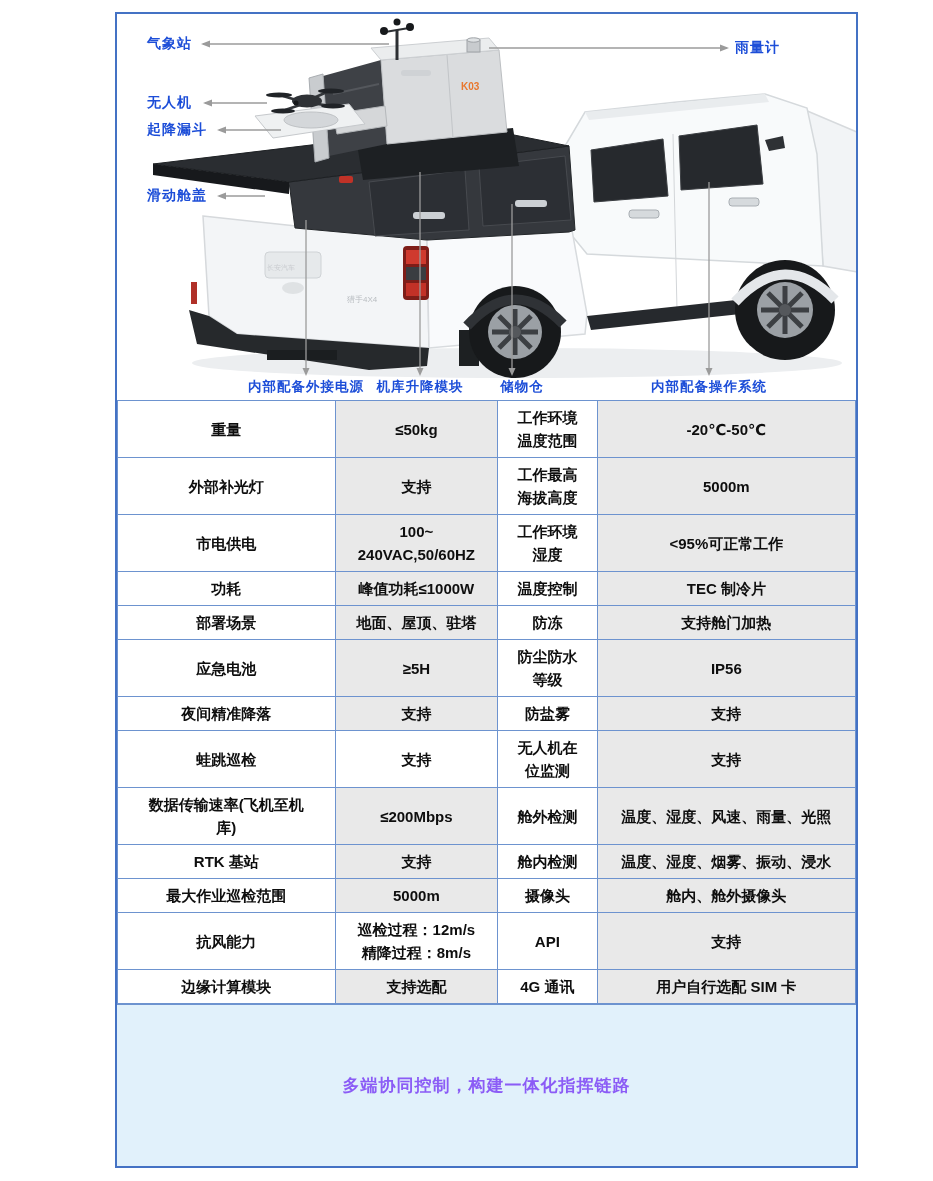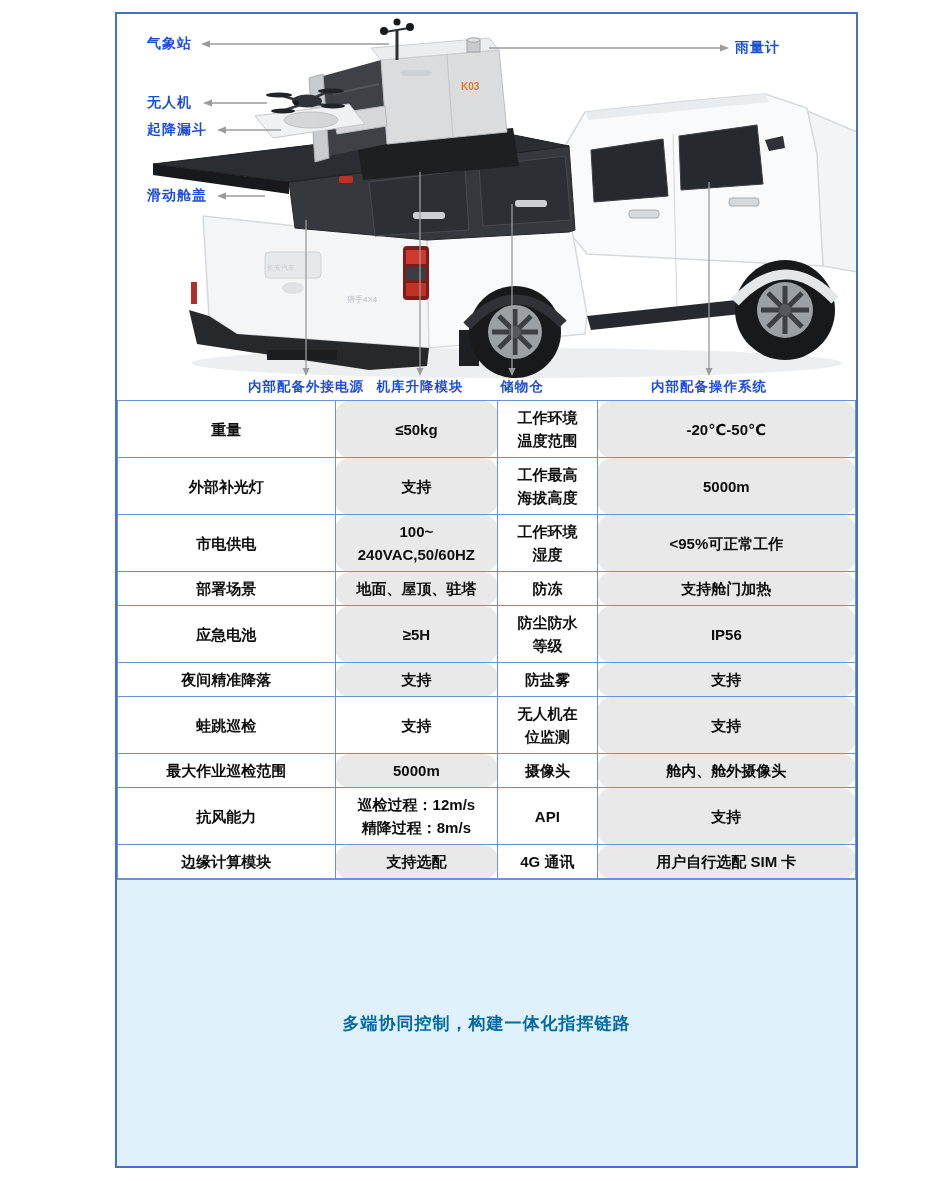--- a/index.html
+++ b/index.html
@@ -18,27 +18,27 @@
   }
   .callout.bottom { transform:translateX(-50%); font-size:13.5px;text-align:right; }
   table.spec { width:100%; border-collapse:collapse; table-layout:fixed; flex:none; }
   table.spec td {
     border:1.6px solid #6d93cf;
     text-align:center; vertical-align:middle;
     font-weight:bold; font-size:15px; color:#0e0e0e;
     padding:5px 4px; line-height:23px;
     white-space:pre-line; overflow:hidden;
   }
-  td.val { background:#e9e9e9;border-radius:15px; }
+  td.val { background:#e9e9e9; }
   td.val.plain { background:#ffffff; }
   .footer {
     flex:1; background:#e1f1fb; border-top:1.6px solid #6d93cf;
     display:flex; align-items:center; justify-content:center;
   }
-  .footer .slogan { font-size:17px; font-weight:bold; color:#0369a1; letter-spacing:1px; }
+  .footer .slogan { font-size:17px; font-weight:bold; color:#8b5cf6; letter-spacing:1px; }
 </style>
 </head>
 <body>
 
 <div class="page">
   <div class="frame">
 
     <div class="hero">
       <svg width="740" height="386" viewBox="0 0 740 386">
 
@@ -200,20 +200,26 @@
         </tr>
         <tr>
           <td>市电供电</td>
           <td class="val">100~
 240VAC,50/60HZ</td>
           <td>工作环境
 湿度</td>
           <td class="val">&lt;95%可正常工作</td>
         </tr>
         <tr>
+          <td>功耗</td>
+          <td class="val">峰值功耗≤1000W</td>
+          <td>温度控制</td>
+          <td class="val">TEC 制冷片</td>
+        </tr>
+        <tr>
           <td>部署场景</td>
           <td class="val">地面、屋顶、驻塔</td>
           <td>防冻</td>
           <td class="val">支持舱门加热</td>
         </tr>
         <tr>
           <td>应急电池</td>
           <td class="val">≥5H</td>
           <td>防尘防水
 等级</td>
@@ -226,20 +232,33 @@
           <td class="val">支持</td>
         </tr>
         <tr>
           <td>蛙跳巡检</td>
           <td class="val plain">支持</td>
           <td>无人机在
 位监测</td>
           <td class="val">支持</td>
         </tr>
         <tr>
+          <td>数据传输速率(飞机至机
+库)</td>
+          <td class="val">≤200Mbps</td>
+          <td>舱外检测</td>
+          <td class="val">温度、湿度、风速、雨量、光照</td>
+        </tr>
+        <tr>
+          <td>RTK 基站</td>
+          <td class="val">支持</td>
+          <td>舱内检测</td>
+          <td class="val">温度、湿度、烟雾、振动、浸水</td>
+        </tr>
+        <tr>
           <td>最大作业巡检范围</td>
           <td class="val">5000m</td>
           <td>摄像头</td>
           <td class="val">舱内、舱外摄像头</td>
         </tr>
         <tr>
           <td>抗风能力</td>
           <td class="val plain">巡检过程：12m/s
 精降过程：8m/s</td>
           <td>API</td>

